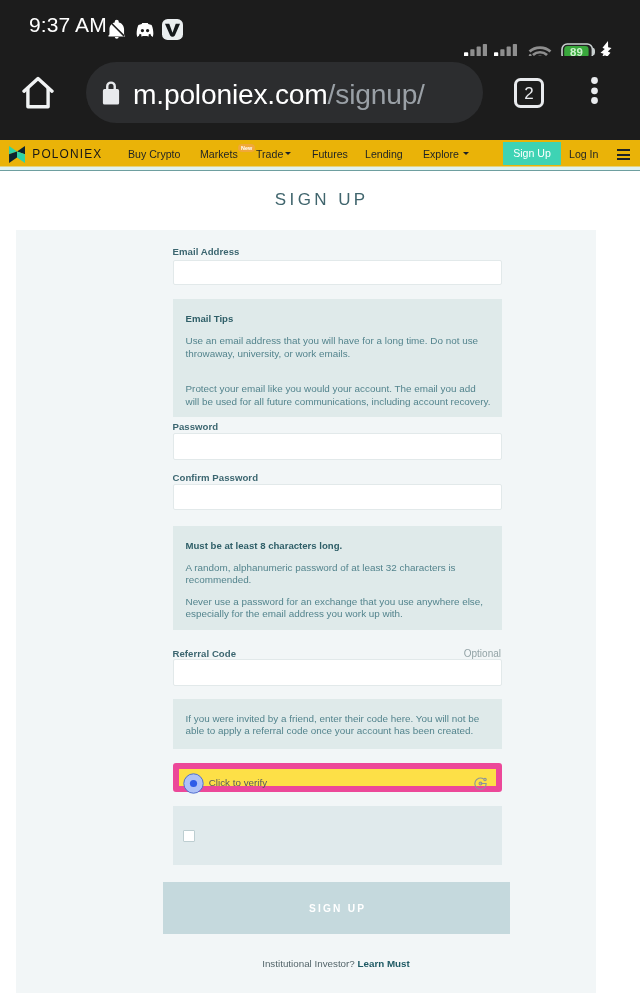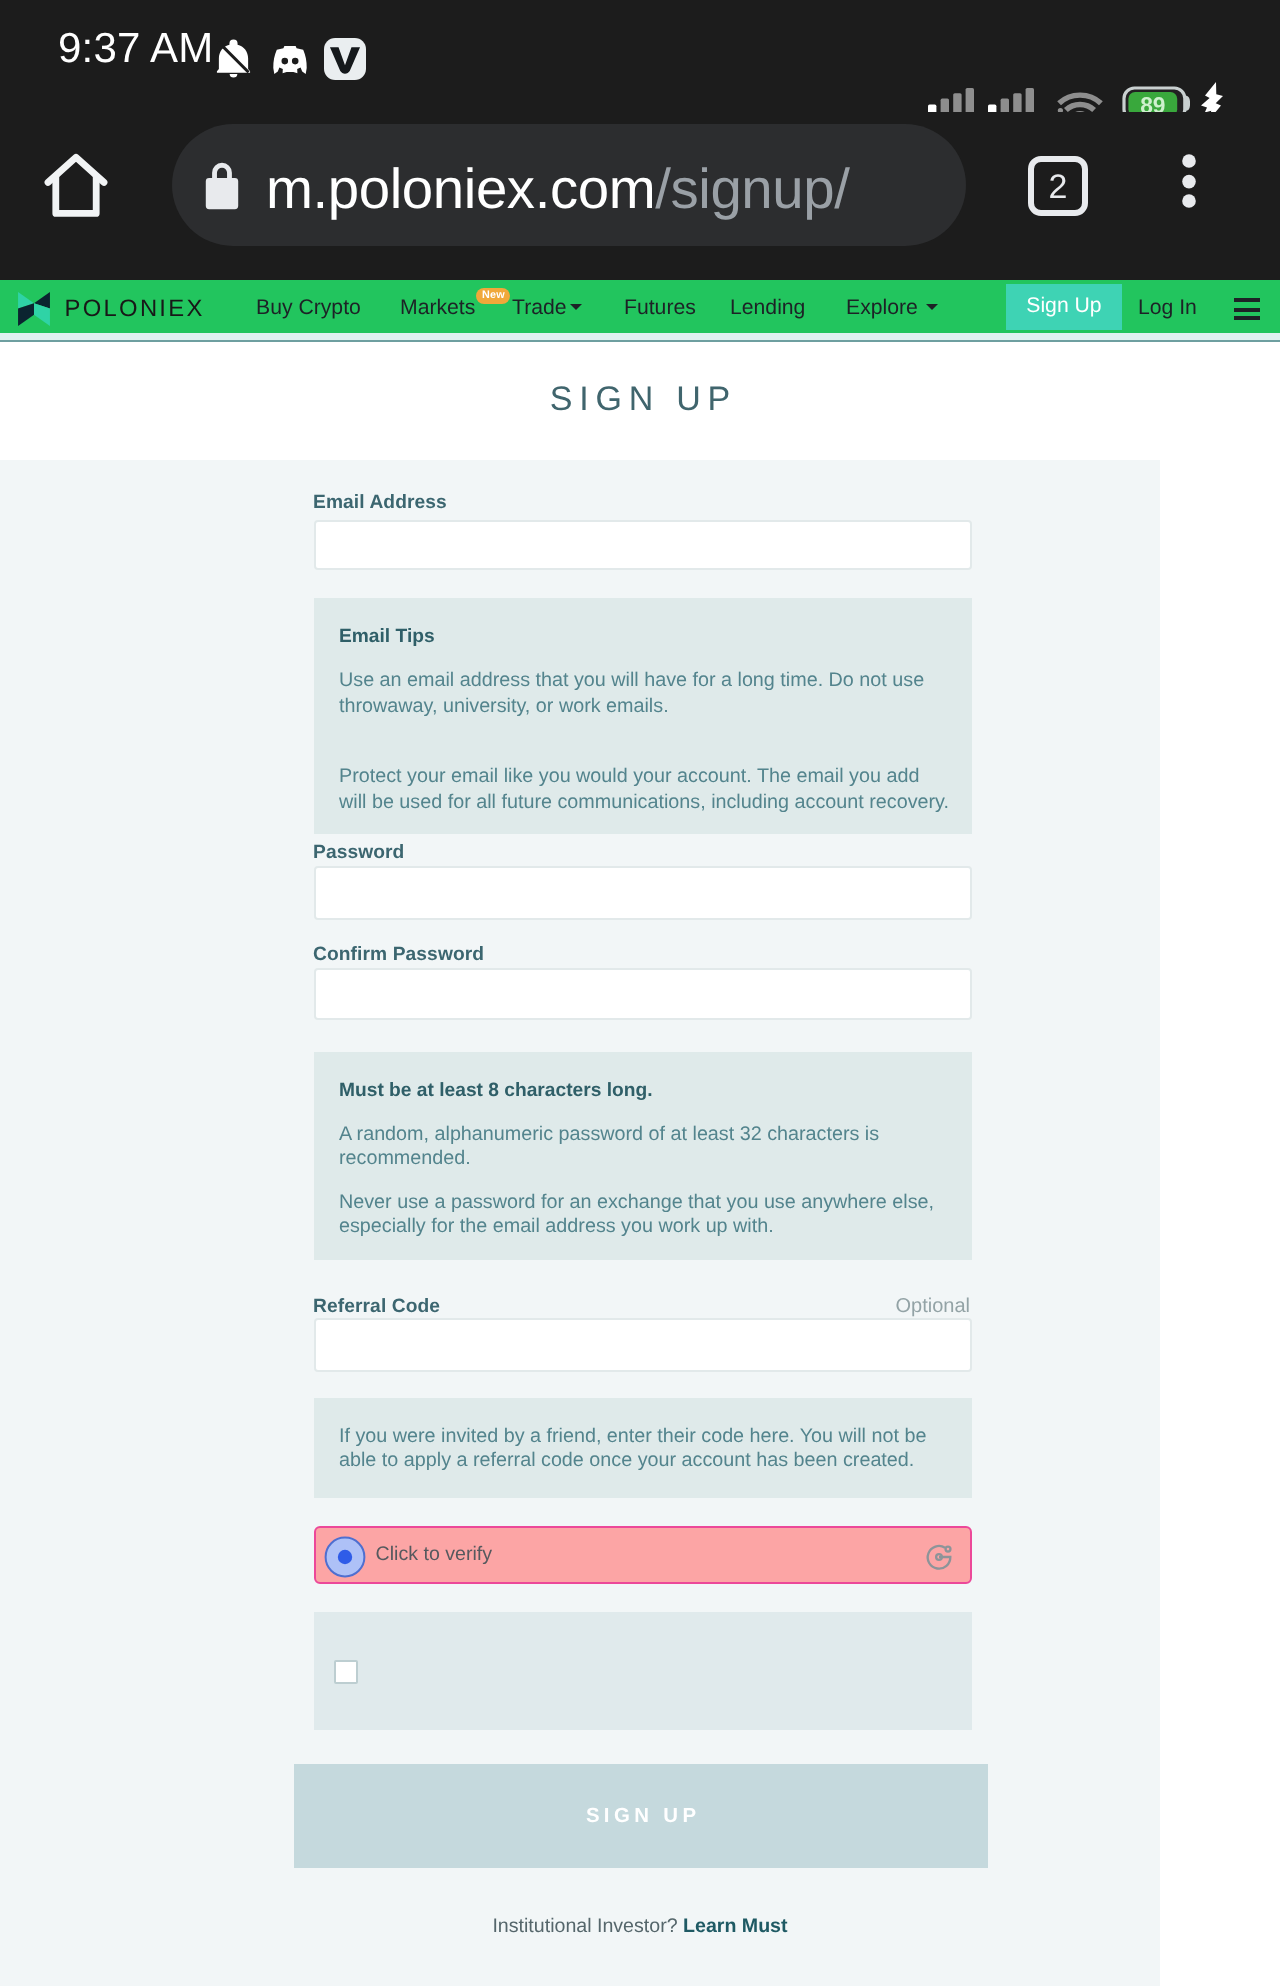--- a/index.html
+++ b/index.html
@@ -37,53 +37,53 @@
     position:absolute; left: 514px; top: 22px; width: 30px; height: 30px;
     border: 3px solid #e8eaed; border-radius: 6.5px;
     color: #e8eaed; font-size: 17px; display:flex; align-items:center; justify-content:center;
     font-weight: 500; line-height:1;
   }
   .kebab { position:absolute; left: 585px; top: 21px; }
 
   
   .nav {
     position: absolute; top: 140px; left: 0; width: 640px; height: 31.4px;
-    background: #22c55e; border-bottom: 1.6px solid #6e9fa0; box-shadow: inset 0 -3.5px 0 #e0f2f1; z-index:5;padding-left:32px;
+    background: #eab308; border-bottom: 1.6px solid #6e9fa0; box-shadow: inset 0 -3.5px 0 #e0f2f1; z-index:5;padding-left:32px;
   }
   .logo { position:absolute; left: 9px; top: 5.5px; }
   .brand-name { position:absolute; left: 32.3px; top: 6.9px; font-size: 11.9px; font-weight: 400; letter-spacing: 1.15px; color: #181818; }
   .navitem { position:absolute; top: 8.3px; font-size: 10.6px; color: #1d2226; white-space: nowrap; }
   .badge-new {
     position: absolute; background: #f0a83a; color: #fff; border-radius: 6px;
     font-size: 5.4px; font-weight: 700; padding: 1.5px 3px 1.3px; letter-spacing:.1px; line-height:1;
   }
   .caret { position:absolute; width: 0; height: 0; border-left: 3.4px solid transparent; border-right: 3.4px solid transparent; border-top: 3.8px solid #1d2226; }
   .signup-btn { position:absolute; left:503px; top: 2.3px; width: 58px; height: 22.4px; background: #3ed3b4; color: #fff; font-size: 10.6px; display:flex; align-items:center; justify-content:center; border-radius:0;}
   .login-link { position:absolute; left:569px; top: 8.3px; font-size: 10.6px; color: #1d2226; }
   .hamburger { position:absolute; left:617px; top: 9px; }
   .hamburger span { display:block; width: 13px; height: 2px; background: #1d2226; margin-bottom: 2.6px; }
 
   
   .page-title-wrap { position: absolute; top: 172px; left: 0; width: 640px; height: 58px; background: #fff; }
   .page-title { position:absolute; left:0; right:0; top: 17.5px; text-align:center; font-size: 17px; letter-spacing: 3.4px; color: #40656d; font-weight: 400; padding-left:3.4px; }
 
-  .content { position: absolute; top: 230px; left: 0; width: 580px; height: 763px; background: #f2f6f7; }
+  .content { position: absolute; top: 230px; left: 16px; width: 580px; height: 763px; background: #f2f6f7; }
 
   .abs { position: absolute; }
   .field-label { font-size: 9.6px; font-weight: 700; color: #3c6670; letter-spacing: .05px;}
   .optional { font-size: 10px; color: #93a3a6; font-weight: 400; }
   .input { background: #fff; border: 1px solid #e2e9ea; border-radius: 2px; left: 156.5px; width: 329px; height: 25px; }
 
   .tipbox { background: #dfeaea; left: 156.5px; width: 329px; }
   .tip-title { font-size: 9.6px; font-weight: 700; color: #2f5f68; }
   .tip-p { font-size: 9.9px; color: #53848d; line-height: 12.5px; }
 
   .captcha {
-    left: 156.5px; top: 533px; width: 329px; height: 28.5px; background: #fca5a5;
-    border: 1px solid #ec4899; border-radius: 3px;
+    left: 156.5px; top: 533px; width: 329px; height: 28.5px; background: #fde047;
+    border: 6px solid #ec4899; border-radius: 3px;
   }
   .captcha-text { position:absolute; left: 30.3px; top: 8.2px; font-size: 9.8px; color: #56595e; }
 
   .agreebox { left: 156.5px; width: 329px; background: #e0eaec; }
   .checkbox { position:absolute; width: 12px; height: 12px; background: #fff; border: 1px solid #bdced1; border-radius: 1px;}
   .agree-text { position:absolute; left: 29px; width: 278px; top: 10px; font-size: 9.8px; color: #3e717a; line-height: 13.2px; }
   .agree-text a { color: #2e6671; text-decoration: underline; }
 
   .submit {
     left: 147px; top: 652px; width: 347px; height: 52px; background: #c5d9dd; color: #fff;

